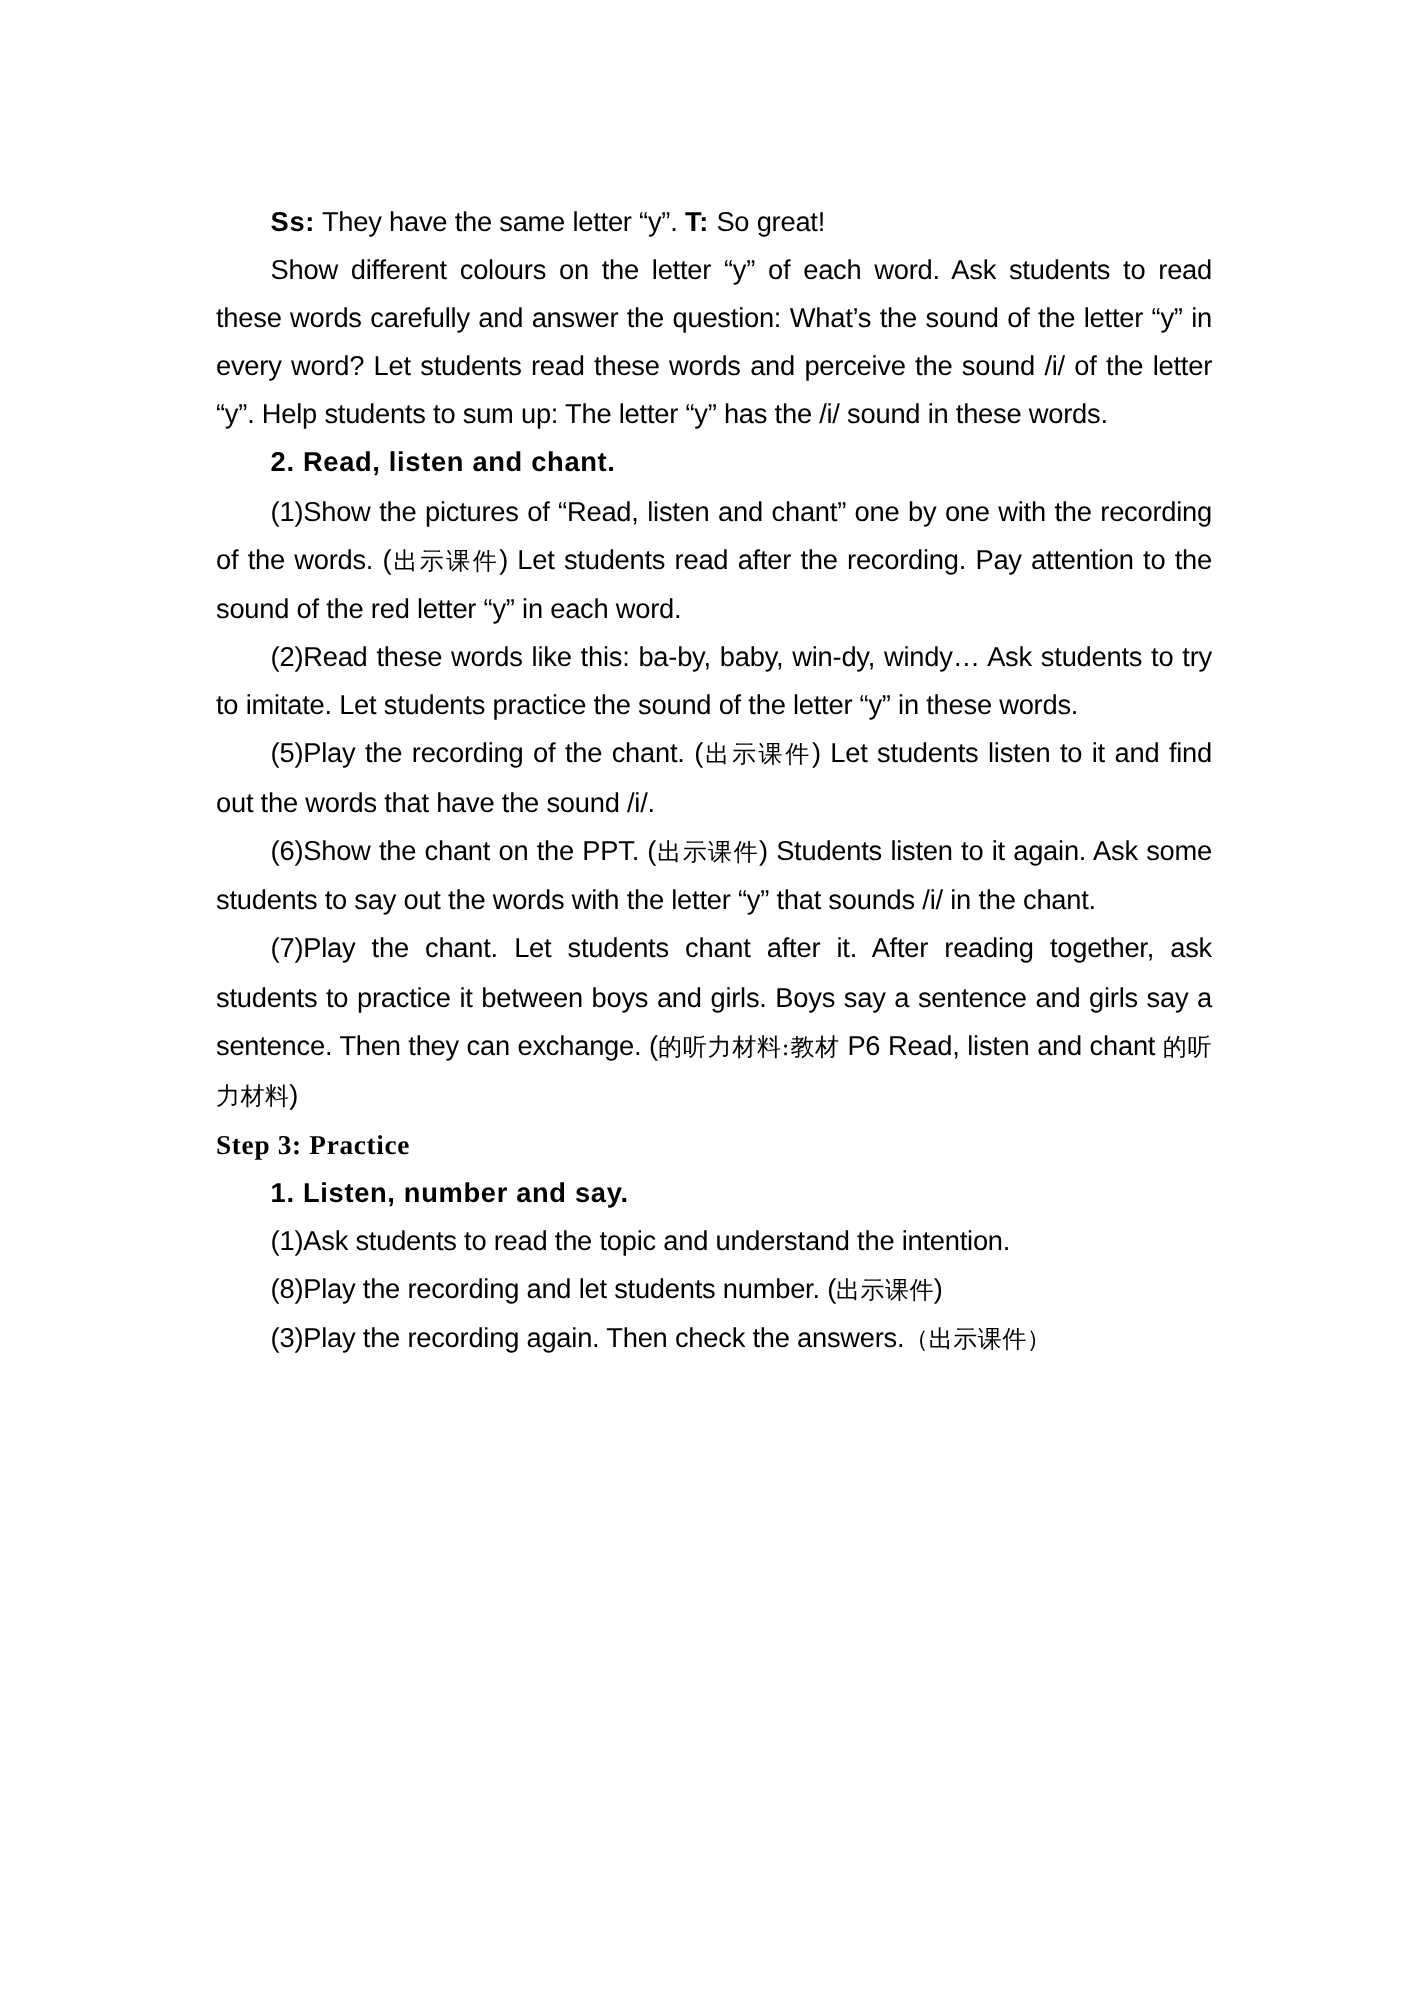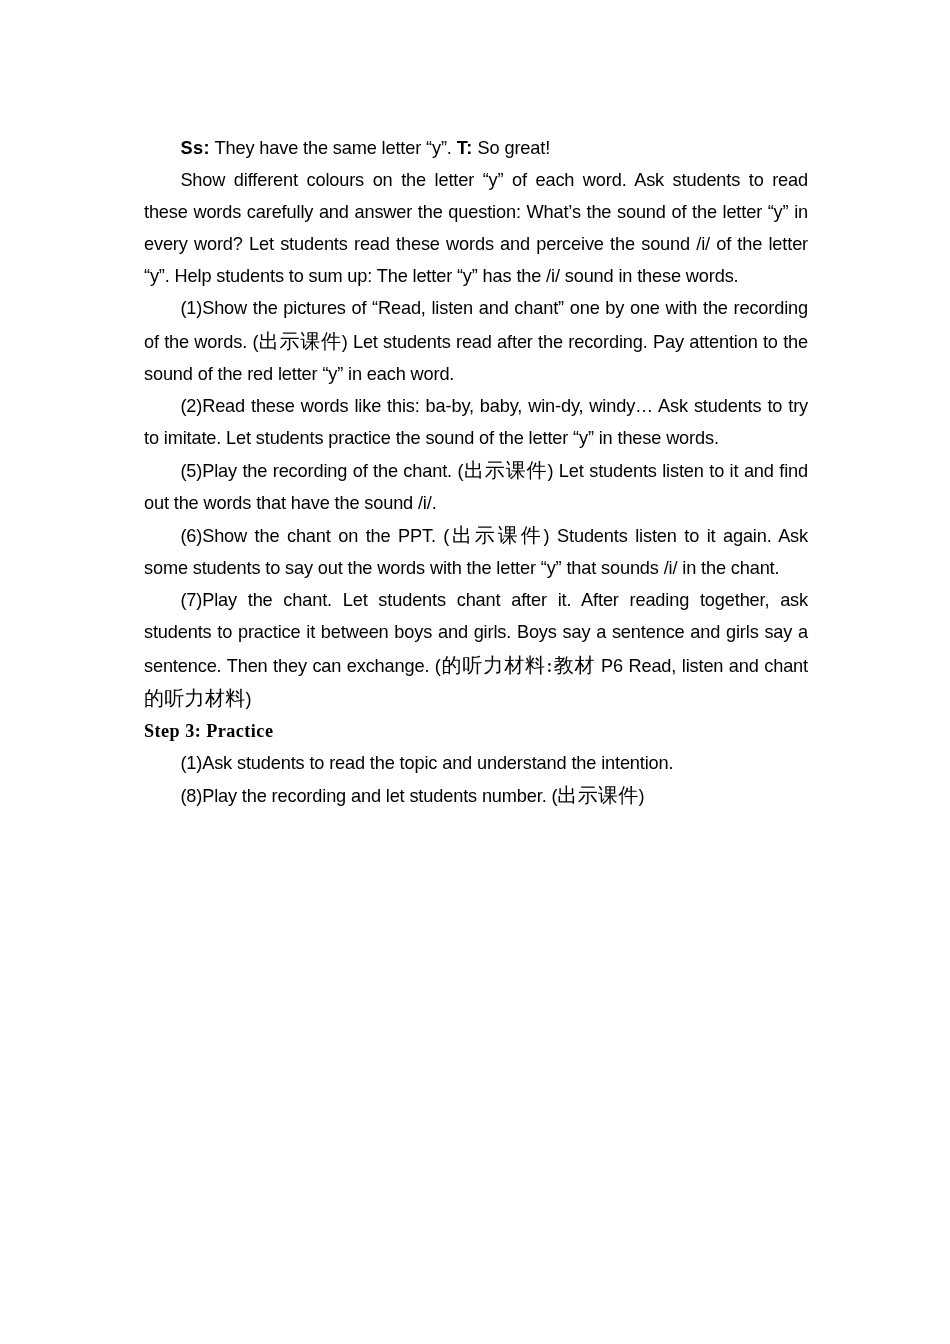--- a/index.html
+++ b/index.html
@@ -56,21 +56,21 @@
     text-align: left;
   }
 
   b.hd {
     font-weight: bold;
     letter-spacing: 0.45px;
   }
 
   span.cn {
     font-family: "DejaVu Serif", "Liberation Serif", serif;
-    font-size: 20px;
+    font-size: 16px;
     letter-spacing: 0.3px;
   }
 
   span.cn-wide {
     font-family: "DejaVu Serif", "Liberation Serif", serif;
     font-size: 16.4px;
     letter-spacing: 2.6px;
   }
 
   span.sp {
@@ -81,35 +81,38 @@
 </head>
 <body>
 
 <div id="page">
   <div id="text-block">
 
     <p class="para single"><b class="hd">Ss:</b><span> They have the same letter “y”. </span><b class="hd">T:</b><span> So great!</span></p>
 
     <p class="para">Show different colours on the letter “y” of each word. Ask students to read these words carefully and answer the question: What’s the sound of the letter “y” in every word? Let students read these words and perceive the sound /i/ of the letter “y”. Help students to sum up: The letter “y” has the /i/ sound in these words.</p>
 
+    <p class="para single"><b class="hd">2. Read, listen and chant.</b></p>
 
     <p class="para"><span>(1)Show the pictures of “Read, listen and chant” one by one with the recording of the words. (</span><span class="cn">出示课件</span><span>) Let students read after the recording. Pay attention to the sound of the red letter “y” in each word.</span></p>
 
     <p class="para">(2)Read these words like this: ba-by, baby, win-dy, windy… Ask students to try to imitate. Let students practice the sound of the letter “y” in these words.</p>
 
 
 
     <p class="para"><span>(5)Play the recording of the chant. (</span><span class="cn">出示课件</span><span>) Let students listen to it and find out the words that have the sound /i/.</span></p>
 
     <p class="para"><span>(6)Show the chant on the PPT. (</span><span class="cn">出示课件</span><span>) Students listen to it again. Ask some students to say out the words with the letter “y” that sounds /i/ in the chant.</span></p>
 
     <p class="para"><span>(7)Play the chant. Let students chant after it. After reading together, ask students to practice it between boys and girls. Boys say a sentence and girls say a sentence. Then they can exchange. (</span><span class="cn">的听力材料:教材</span><span> P6 Read, listen and chant </span><span class="cn">的听力材料</span><span>)</span></p>
 
     <p class="para single noindent"><b class="hd">Step 3: Practice</b></p>
 
+    <p class="para single"><b class="hd">1. Listen, number and say.</b></p>
 
     <p class="para single">(1)Ask students to read the topic and understand the intention.</p>
 
     <p class="para single"><span>(8)Play the recording and let students number. (</span><span class="cn">出示课件</span><span>)</span></p>
 
+    <p class="para single"><span>(3)Play the recording again. Then check the answers.</span><span class="cn">（出示课件）</span></p>
 
   </div>
 </div>
 
 </body></html>

